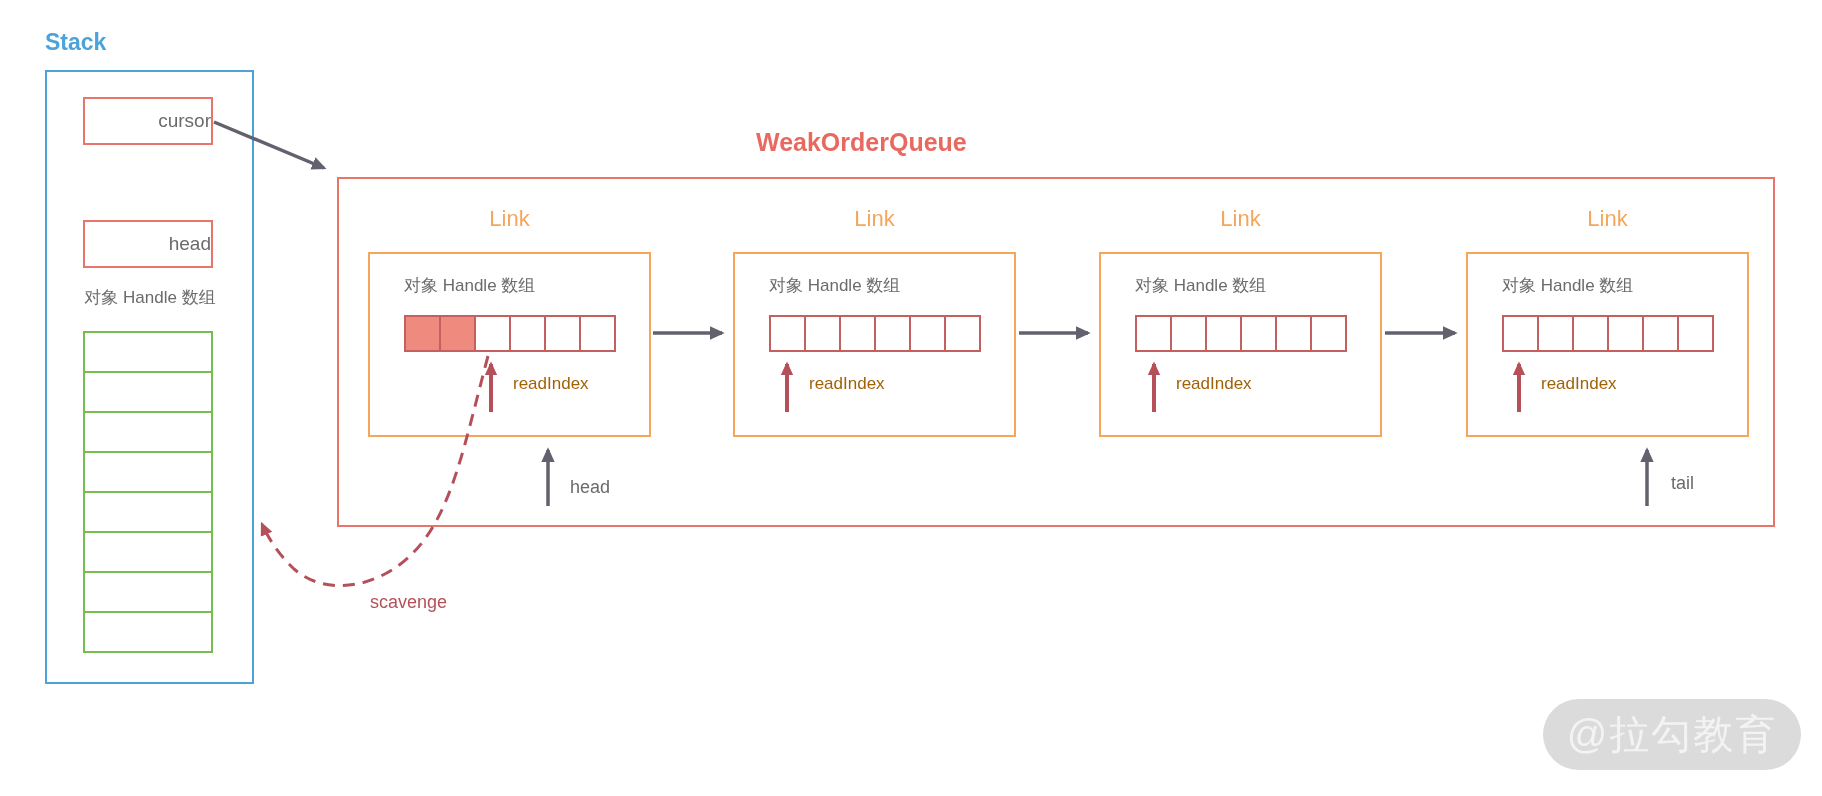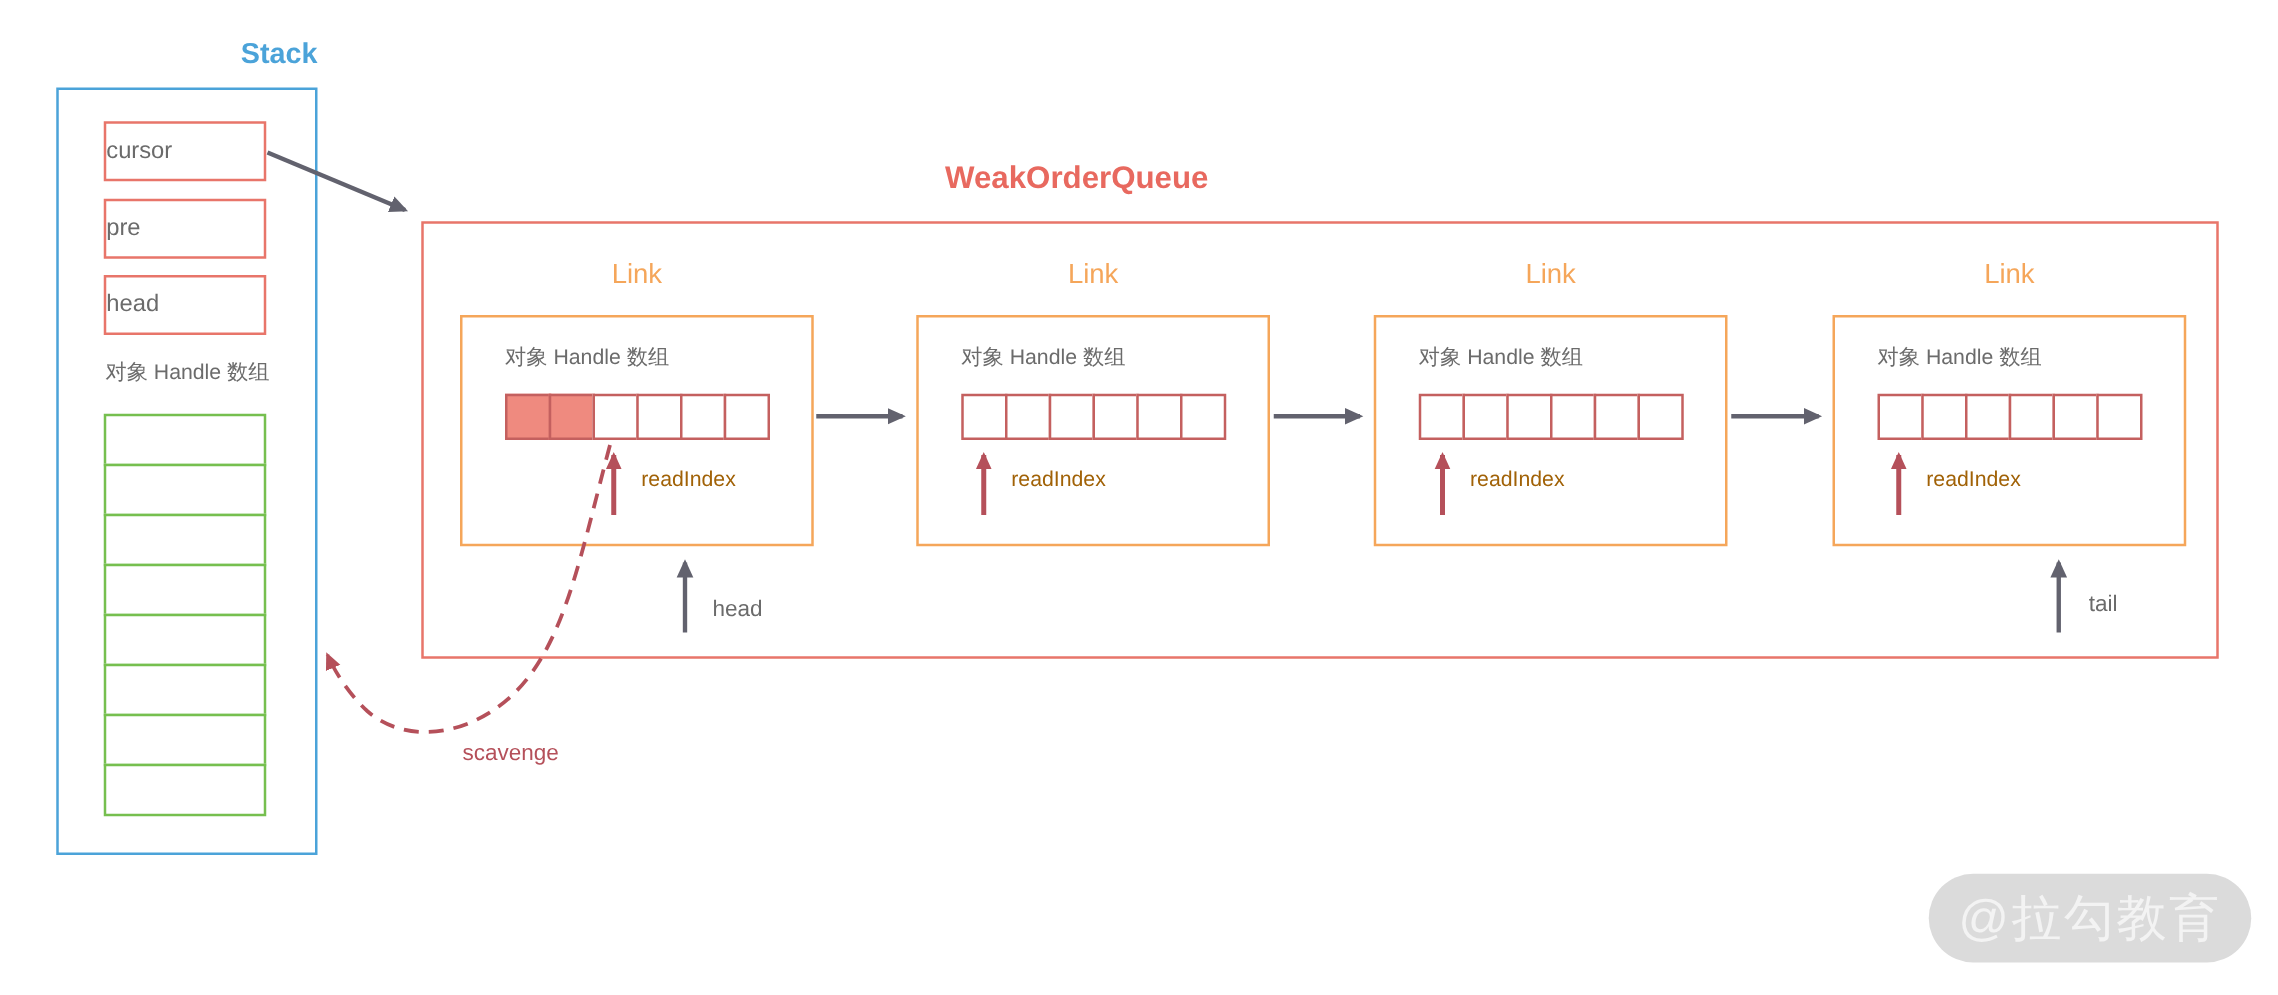--- a/index.html
+++ b/index.html
@@ -10,33 +10,33 @@
     height: 796px;
     background: #ffffff;
     font-family: "Liberation Sans", "DejaVu Sans", sans-serif;
     overflow: hidden;
   }
   .abs { position: absolute; }
 
   
   .stack-title {
     left: 45px; top: 29px; width: 209px;
-    text-align: right;
+    text-align: left;
     color: #4BA3D9; font-size: 23px; font-weight: 600;
   }
   .stack-box {
     left: 45px; top: 70px; width: 209px; height: 614px;
     border: 2px solid #4BA3D9;
     background: #ffffff;
   }
   .stack-field {
     left: 83px; width: 130px; height: 48px;
     border: 2px solid #E8756A;
     background: #ffffff;
-    display: flex; align-items: center; justify-content: flex-start;
+    display: flex; align-items: center; justify-content: flex-end;
     color: #6B6B6B; font-size: 19px;
   }
   .stack-array-label {
     left: 55px; top: 286px; width: 190px;
     text-align: center;
     color: #6B6B6B; font-size: 17px;
   }
   .green-array { left: 83px; top: 331px; width: 130px; }
   .gcell {
     width: 130px; height: 42px;
@@ -107,23 +107,20 @@
 </head>
 <body>
 
 <div id="canvas">
 
   <div class="abs stack-title">Stack</div>
   <div class="abs stack-box"></div>
 
   <div class="abs stack-field" style="top:97px">
     <span>cursor</span>
-  </div>
-  <div class="abs stack-field" style="top:159px">
-    <span>pre</span>
   </div>
   <div class="abs stack-field" style="top:220px">
     <span>head</span>
   </div>
 
   <div class="abs stack-array-label">对象 Handle 数组</div>
   <div class="abs green-array">
       <div class="gcell"></div>
       <div class="gcell"></div>
       <div class="gcell"></div>

